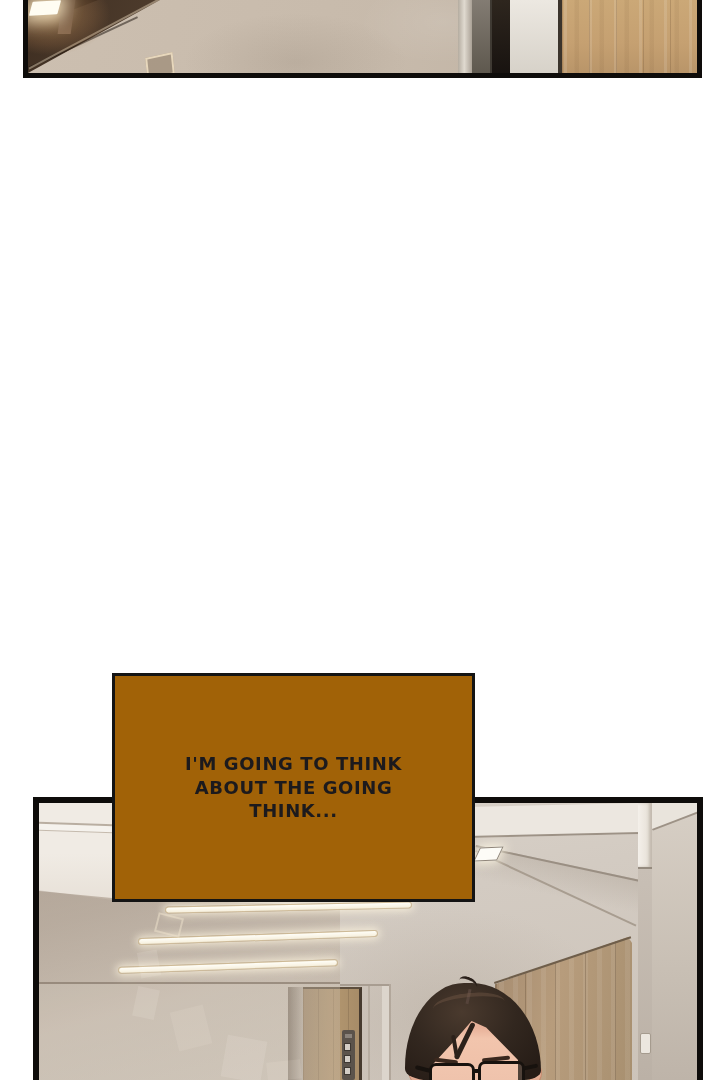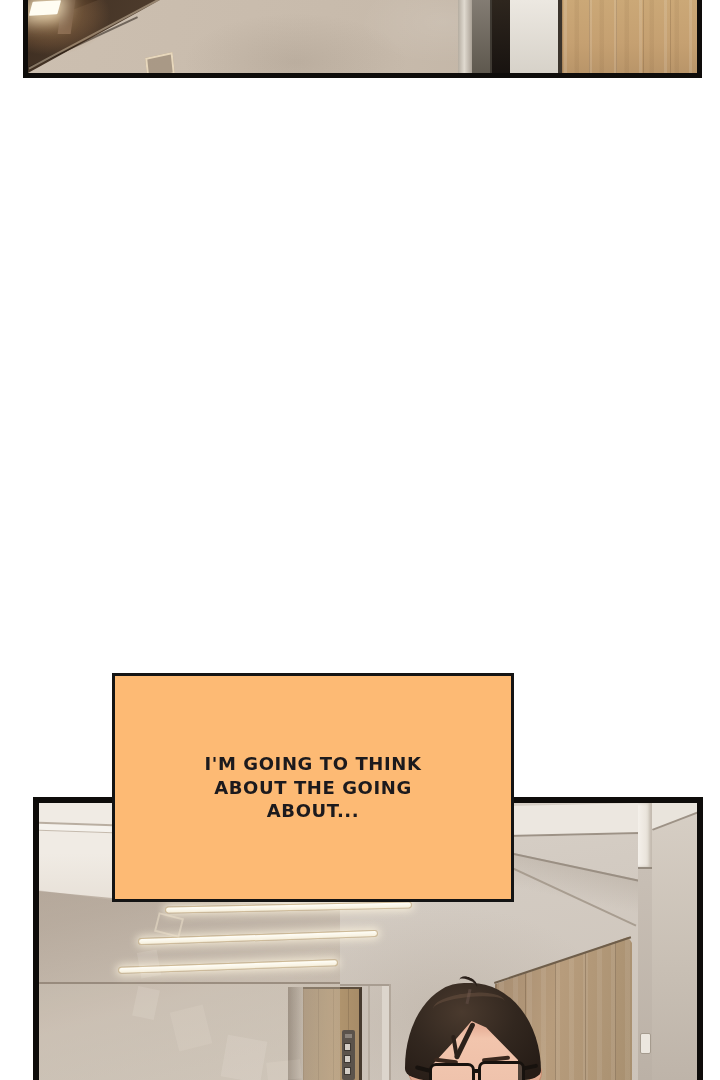--- a/index.html
+++ b/index.html
@@ -157,22 +157,22 @@
   .brow-r{left:77px;top:78px;width:28px;transform:rotate(-6deg);}
   .lens{position:absolute;border:3.5px solid var(--specs);background:rgba(245,216,196,0.20);}
   .lens-l{left:24px;top:84px;width:46px;height:36px;border-radius:7px 7px 10px 10px;}
   .lens-r{left:73px;top:82px;width:47px;height:38px;border-radius:7px 7px 10px 10px;}
   .bridge{position:absolute;left:67px;top:90px;width:9px;height:4px;background:var(--specs);border-radius:2px;}
   .temple{position:absolute;height:4px;background:var(--specs);border-radius:2px;}
   .temple-l{left:10px;top:88px;width:16px;transform:rotate(14deg);}
   .temple-r{left:118px;top:86px;width:15px;transform:rotate(-12deg);}
 
   
-  .bubble{position:absolute;left:112px;top:673px;width:402px;height:229px;z-index:30;
-    background:#fdba74;border:3px solid #141414;
+  .bubble{position:absolute;left:112px;top:673px;width:363px;height:229px;z-index:30;
+    background:#a16207;border:3px solid #141414;
     display:flex;align-items:center;justify-content:center;text-align:center;}
   .bubble-text{font-weight:bold;font-size:18px;line-height:23.5px;letter-spacing:0.6px;
     color:var(--bubble-text);}
   .bubble-text span{display:block;}
 </style>
 </head>
 <body>
 
 <div class="page">
 
@@ -254,17 +254,17 @@
       <div class="bridge"></div>
       <div class="temple temple-l"></div>
       <div class="temple temple-r"></div>
     </div>
   </section>
 
   <div class="bubble">
     <p class="bubble-text">
       <span>I'M GOING TO THINK</span>
       <span>ABOUT THE GOING</span>
-      <span>ABOUT...</span>
+      <span>THINK...</span>
     </p>
   </div>
 
 </div>
 
 </body></html>

